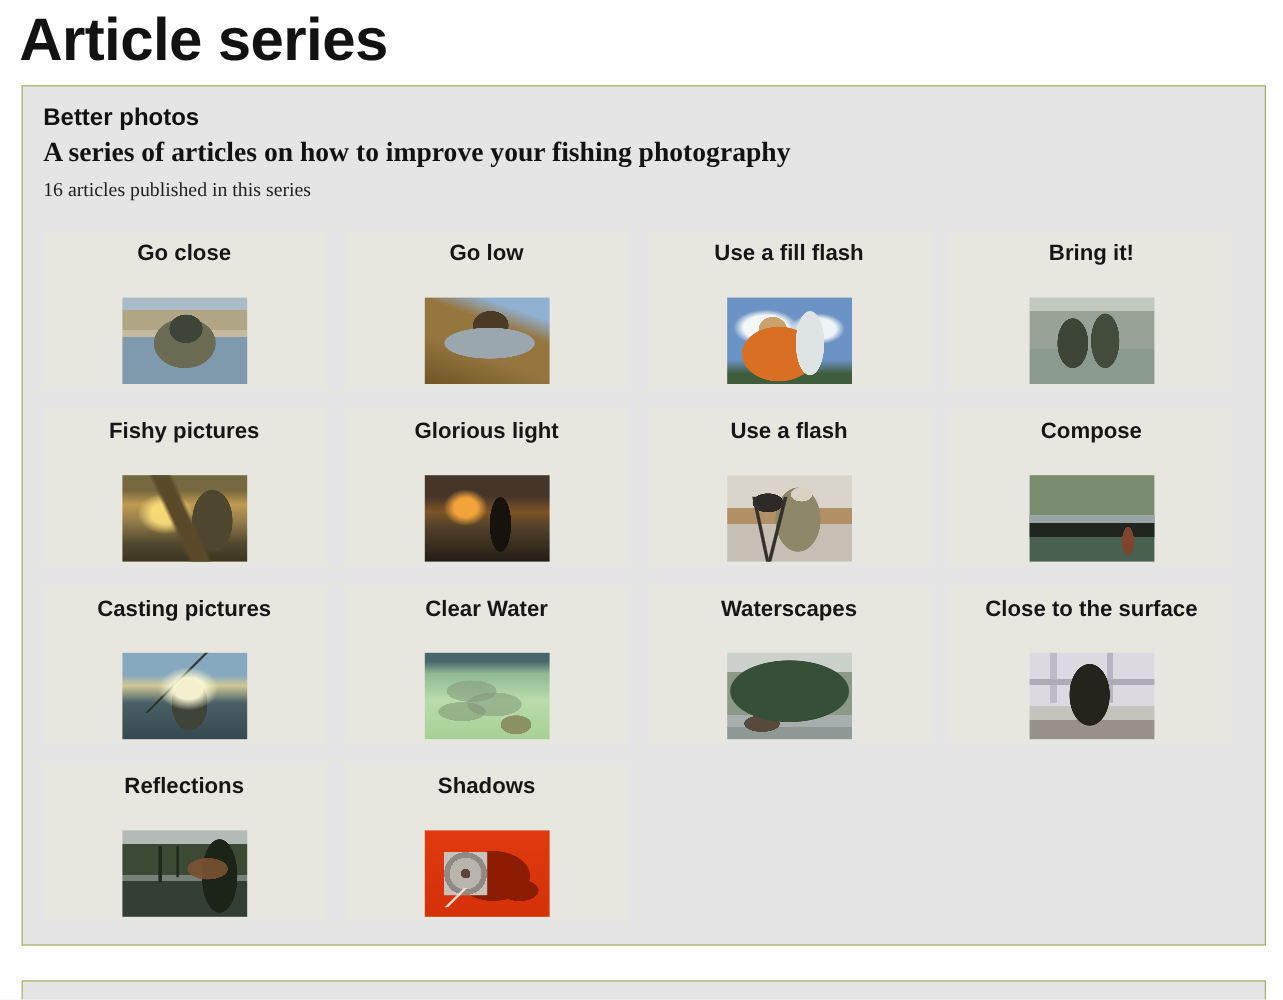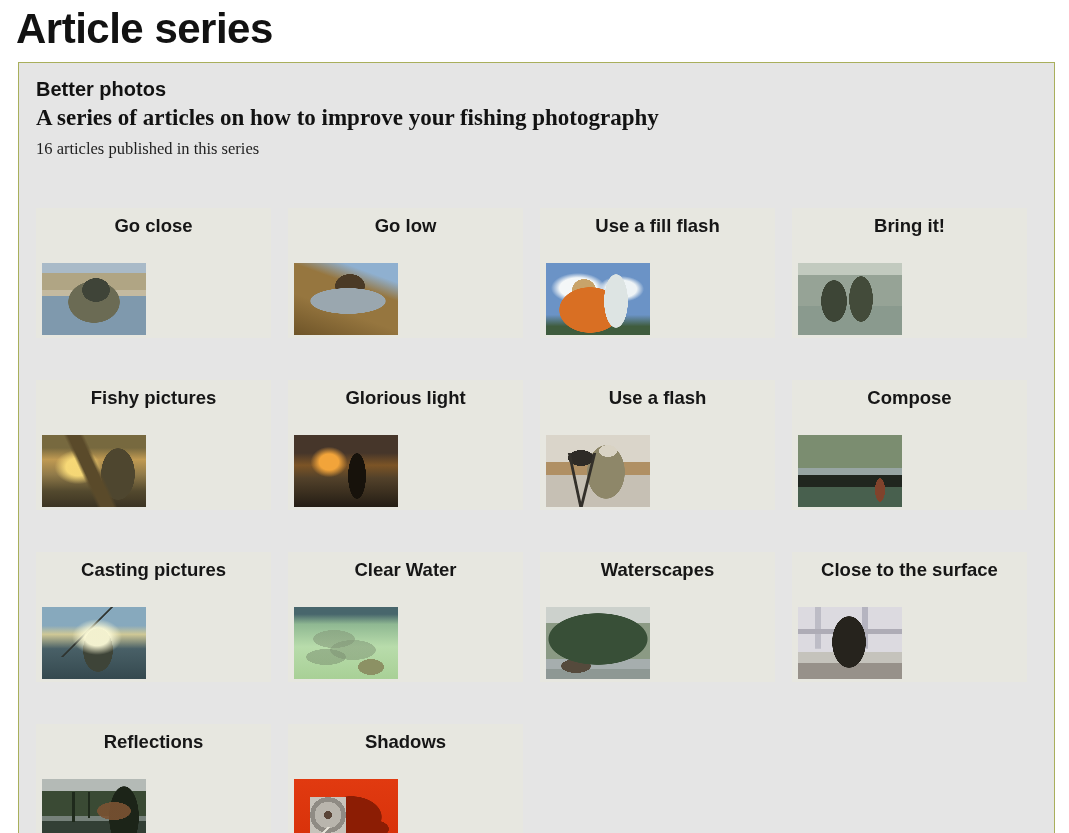--- a/index.html
+++ b/index.html
@@ -5,40 +5,40 @@
   :root{
     --border:#a9af5c;
     --card:#e7e7e0;
     --text:#171717;
   }
   *{box-sizing:border-box;margin:0;padding:0;}
   html,body{width:1069px;height:833px;overflow:hidden;background:#ffffff;}
   body{font-family:"Liberation Sans","DejaVu Sans",sans-serif;color:var(--text);}
 
   .page-title{
-    font-size:42px;font-weight:700;line-height:1.1;
+    font-size:50px;font-weight:700;line-height:1.1;
     margin:6px 0 10px 16px;color:#121212;letter-spacing:-.5px;
   }
   .series-box{
     margin-left:18px;width:1037px;
     border:1px solid var(--border);
     padding:15px 17px 20px;
     background:#e5e5e5;
   }
   .series-title{font-size:20px;font-weight:700;margin:0 0 4px;color:#121212;}
   .series-subtitle{font-size:23px;font-weight:700;margin:0 0 8px;color:#121212;font-family:Liberation Serif, serif;}
   .series-count{
     font-family:"Liberation Serif","DejaVu Serif",serif;
     font-size:16.5px;margin:0 0 25px;color:#1e1e1e;font-weight:400;
   }
   .grid{display:grid;grid-template-columns:repeat(4,235px);gap:18px 17px;}
   .card{
     height:130px;background:var(--card);
-    display:flex;flex-direction:column;justify-content:space-between;
-    padding:7px 6px 3px;text-decoration:none;cursor:pointer;margin-top:24px;
+    display:flex;flex-direction:column;align-items:center;justify-content:space-between;
+    padding:7px 6px 3px;text-decoration:none;cursor:pointer;
   }
   .card-title{font-size:18.5px;font-weight:700;color:#161616;line-height:1.15;text-align:center;}
   .thumb{width:104px;height:72px;flex:0 0 auto;}
 
   .next-box{margin-top:29px;height:56px;}
 
   
   .ph-go-close{background:
     radial-gradient(closest-side,#3f4438 0 98%,transparent) 52% 30% / 28px 24px no-repeat,
     radial-gradient(closest-side,#6b6b54 0 98%,transparent) 50% 58% / 52px 42px no-repeat,

